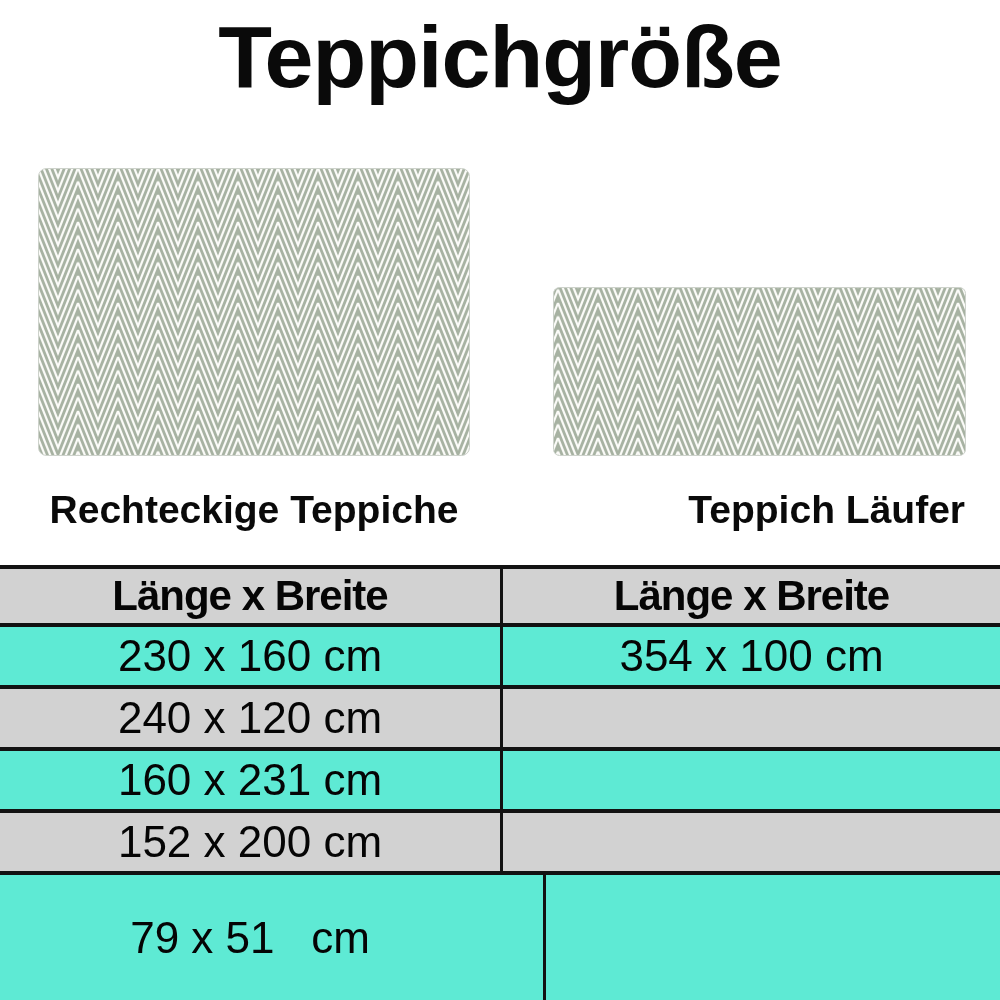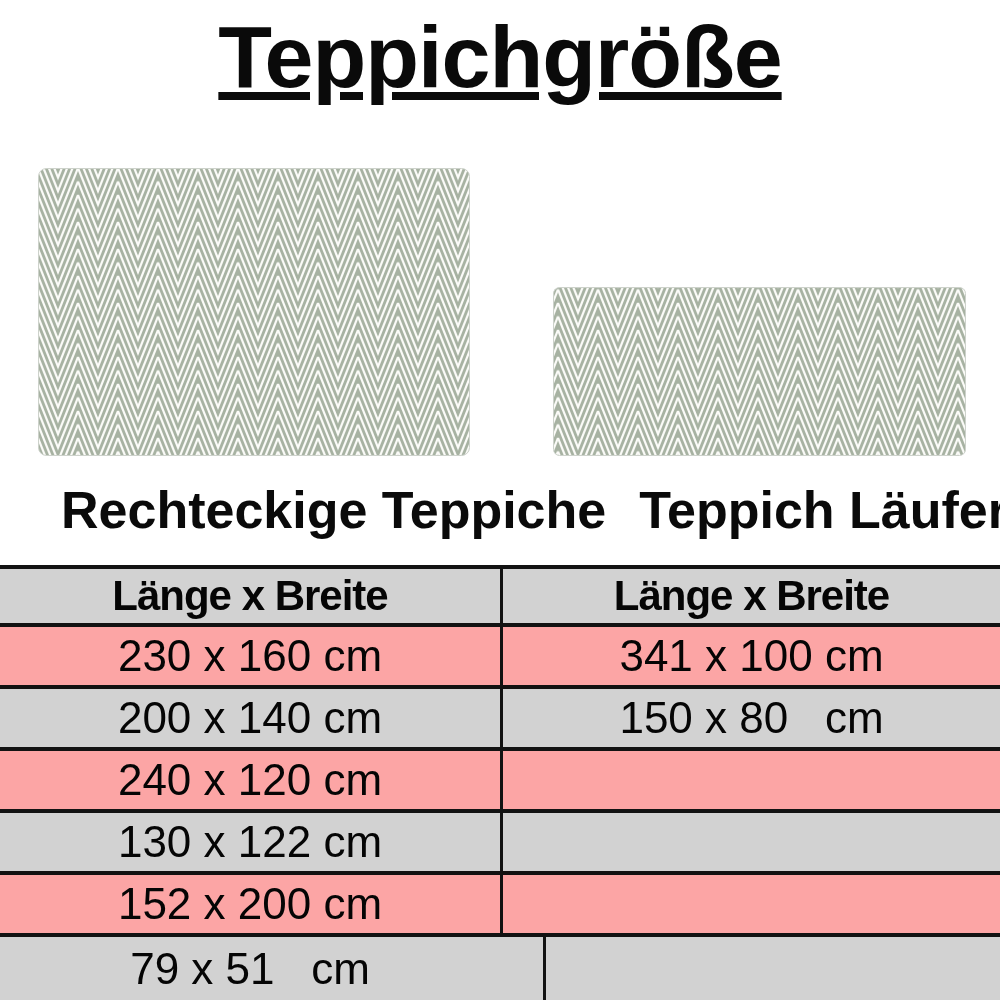--- a/index.html
+++ b/index.html
@@ -20,38 +20,36 @@
     top: 6px;
     left: 0;
     width: 1000px;
     text-align: center;
     font-size: 88px;
     font-weight: 700;
     letter-spacing: -1px;
     color: #0a0a0a;
     line-height: 1.15;
     white-space: nowrap;
-    text-decoration: underline;
   }
   .rugs-svg {
     position: absolute;
     left: 38px;
     top: 168px;
   }
   .rug-label {
     position: absolute;
     top: 484px;
     height: 52px;
     line-height: 52px;
     text-align: center;
-    font-size: 52px;
+    font-size: 39px;
     font-weight: 700;
     color: #0a0a0a;
     white-space: nowrap;
-    margin-left: 43px;
   }
   .rug-label.left  { left: 18px;  width: 472px; }
   .rug-label.right { left: 553px; width: 412px; text-align: right; }
 
   .size-table {
     position: absolute;
     left: 0;
     top: 565px;
     width: 1000px;
     height: 435px;
@@ -62,21 +60,21 @@
   }
   .t-row {
     display: flex;
     flex: 0 0 auto;
     border-bottom: 4px solid #121212;
   }
   .t-row.header {
     height: 54px;
     background: #d2d2d2;
   }
-  .t-row.data { height: 58px; background: #fca5a5; }
+  .t-row.data { height: 58px; background: #5eead4; }
   .t-row.data:nth-child(odd) { background: #d2d2d2; }
   .t-row.last {
     flex: 1 1 auto;
     border-bottom: none;
     gap: 43px;
   }
   .t-cell {
     flex: 0 0 50%;
     box-sizing: border-box;
     display: flex;
@@ -116,35 +114,31 @@
 
   <div class="size-table">
 
     <div class="t-row header">
       <div class="t-cell left">Länge x Breite</div>
       <div class="t-cell right">Länge x Breite</div>
     </div>
 
     <div class="t-row data">
       <div class="t-cell left">230 x 160 cm</div>
-      <div class="t-cell right">341 x 100 cm</div>
+      <div class="t-cell right">354 x 100 cm</div>
     </div>
 
-    <div class="t-row data">
-      <div class="t-cell left">200 x 140 cm</div>
-      <div class="t-cell right">150 x 80&nbsp;&nbsp; cm</div>
-    </div>
 
     <div class="t-row data">
       <div class="t-cell left">240 x 120 cm</div>
       <div class="t-cell right"></div>
     </div>
 
     <div class="t-row data">
-      <div class="t-cell left">130 x 122 cm</div>
+      <div class="t-cell left">160 x 231 cm</div>
       <div class="t-cell right"></div>
     </div>
 
     <div class="t-row data">
       <div class="t-cell left">152 x 200 cm</div>
       <div class="t-cell right"></div>
     </div>
 
     <div class="t-row data last">
       <div class="t-cell left">79 x 51&nbsp;&nbsp; cm</div>

